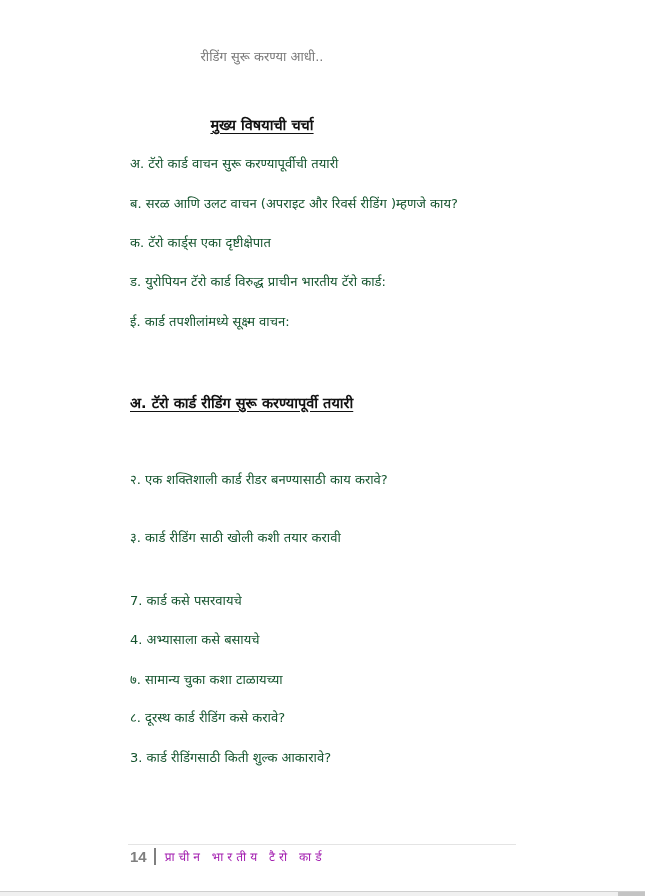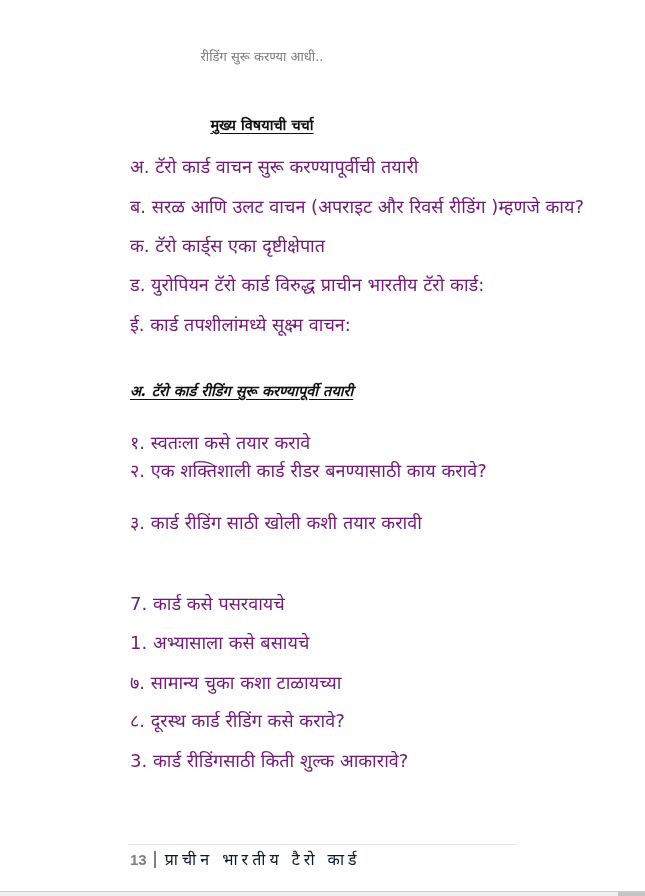--- a/index.html
+++ b/index.html
@@ -41,28 +41,27 @@
       white-space: nowrap;
     }
     .title-center {
       left: 0; right: 0;
       top: 114px;
       text-align: center;
       padding-left: 0;
     }
     .title-left {
       left: 130px;
-      top: 380px;
-      font-style: italic;
+      top: 392px;
     }
     .line {
       position: absolute;
       left: 130px;
-      font-size: 18px;
-      color: #701a75;
+      font-size: 13px;
+      color: #14532d;
       white-space: nowrap;
     }
     .footer-rule {
       position: absolute;
       left: 128px;
       top: 844px;
       width: 388px;
       height: 1px;
       background: #e4e4e4;
     }
@@ -81,22 +80,22 @@
       color: #7f7f7f;
     }
     .footer-sep {
       display: inline-block;
       width: 2px;
       height: 17px;
       background: #7f7f7f;
       margin: 0 9px 0 7px;
     }
     .footer-title {
-      font-size: 16px;
-      color: #0f172a;
+      font-size: 12px;
+      color: #a21caf;
       letter-spacing: 4px;
     }
     .hscrollbar {
       position: absolute;
       left: 0;
       top: 891px;
       width: 645px;
       height: 5px;
       background: #f0f0f0;
       border-top: 1px solid #cfcfcf;
@@ -121,32 +120,31 @@
   <div class="section-title title-center">मुख्य विषयाची चर्चा</div>
 
   <div class="line" style="top:154px">अ. टॅरो कार्ड वाचन सुरू करण्यापूर्वीची तयारी</div>
   <div class="line" style="top:233px">क. टॅरो कार्ड्स एका दृष्टीक्षेपात</div>
   <div class="line" style="top:194px">ब. सरळ आणि उलट वाचन (अपराइट और रिवर्स रीडिंग )म्हणजे काय?</div>
   <div class="line" style="top:312px">ई. कार्ड तपशीलांमध्ये सूक्ष्म वाचन:</div>
   <div class="line" style="top:272px">ड. युरोपियन टॅरो कार्ड विरुद्ध प्राचीन भारतीय टॅरो कार्ड:</div>
 
   <div class="section-title title-left">अ. टॅरो कार्ड रीडिंग सुरू करण्यापूर्वी तयारी</div>
 
-  <div class="line" style="top:430px">१. स्वतःला कसे तयार करावे</div>
-  <div class="line" style="top:458px">२. एक शक्तिशाली कार्ड रीडर बनण्यासाठी काय करावे?</div>
-  <div class="line" style="top:510px">३. कार्ड रीडिंग साठी खोली कशी तयार करावी</div>
+  <div class="line" style="top:470px">२. एक शक्तिशाली कार्ड रीडर बनण्यासाठी काय करावे?</div>
+  <div class="line" style="top:528px">३. कार्ड रीडिंग साठी खोली कशी तयार करावी</div>
   <div class="line" style="top:591px">7. कार्ड कसे पसरवायचे</div>
-  <div class="line" style="top:630px">1. अभ्यासाला कसे बसायचे</div>
+  <div class="line" style="top:630px">4. अभ्यासाला कसे बसायचे</div>
   <div class="line" style="top:670px">७. सामान्य चुका कशा टाळायच्या</div>
   <div class="line" style="top:708px">८. दूरस्थ कार्ड रीडिंग कसे करावे?</div>
   <div class="line" style="top:748px">3. कार्ड रीडिंगसाठी किती शुल्क आकारावे?</div>
 
   <div class="footer-rule"></div>
   <div class="footer">
-    <span class="page-num">13</span>
+    <span class="page-num">14</span>
     <span class="footer-sep"></span>
     <span class="footer-title">प्राचीन भारतीय टैरो कार्ड</span>
   </div>
 </div>
 
 <div class="hscrollbar">
   <div class="hscroll-thumb"></div>
 </div>
 
 </body></html>

